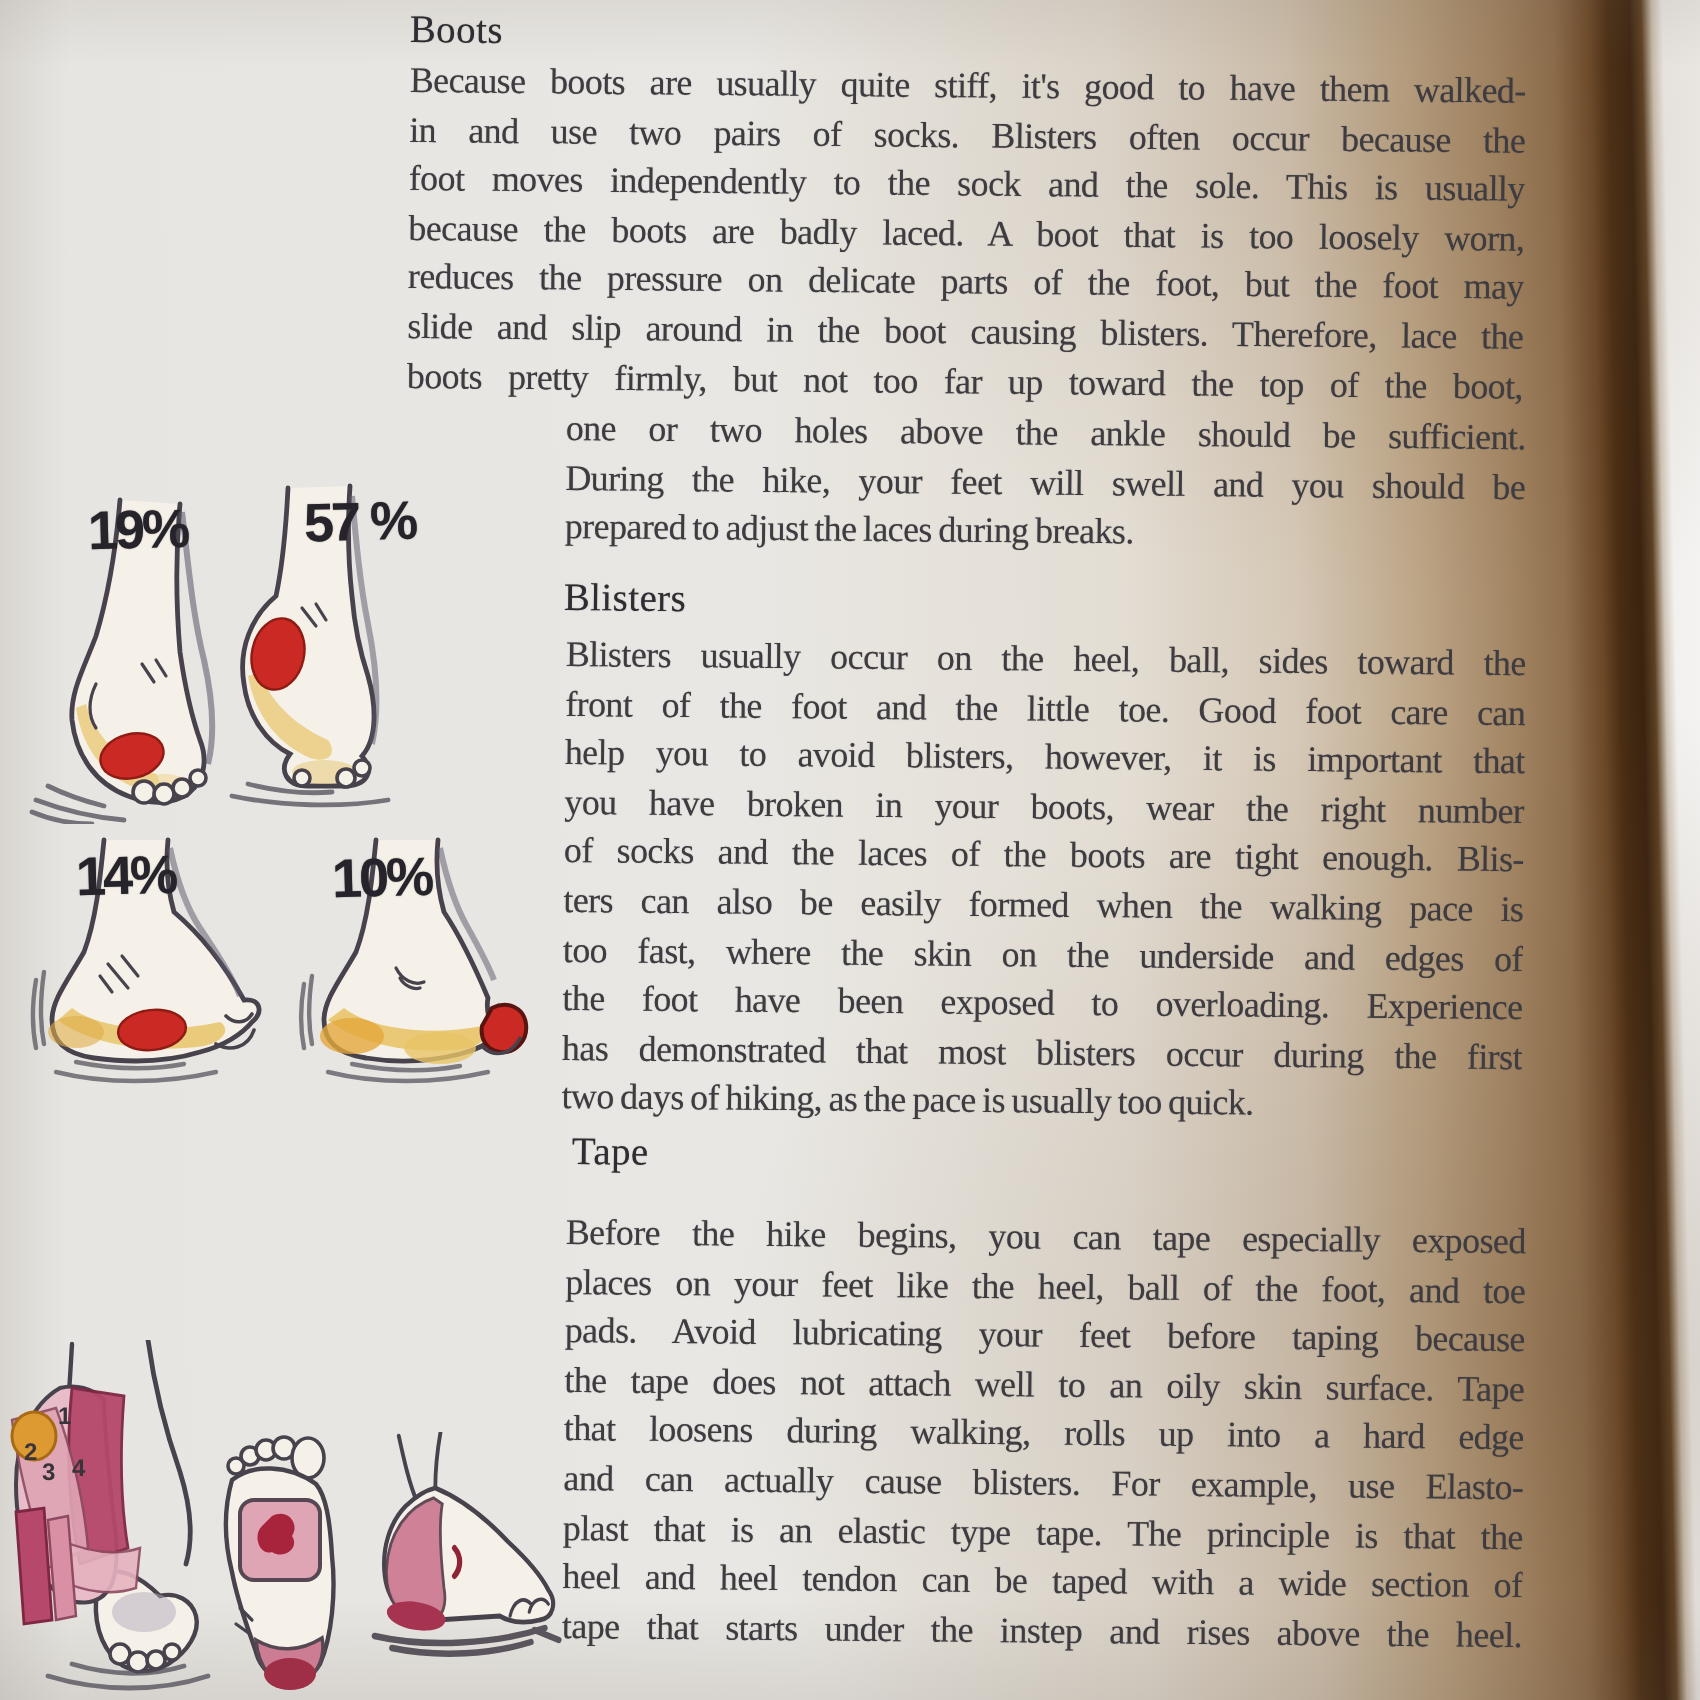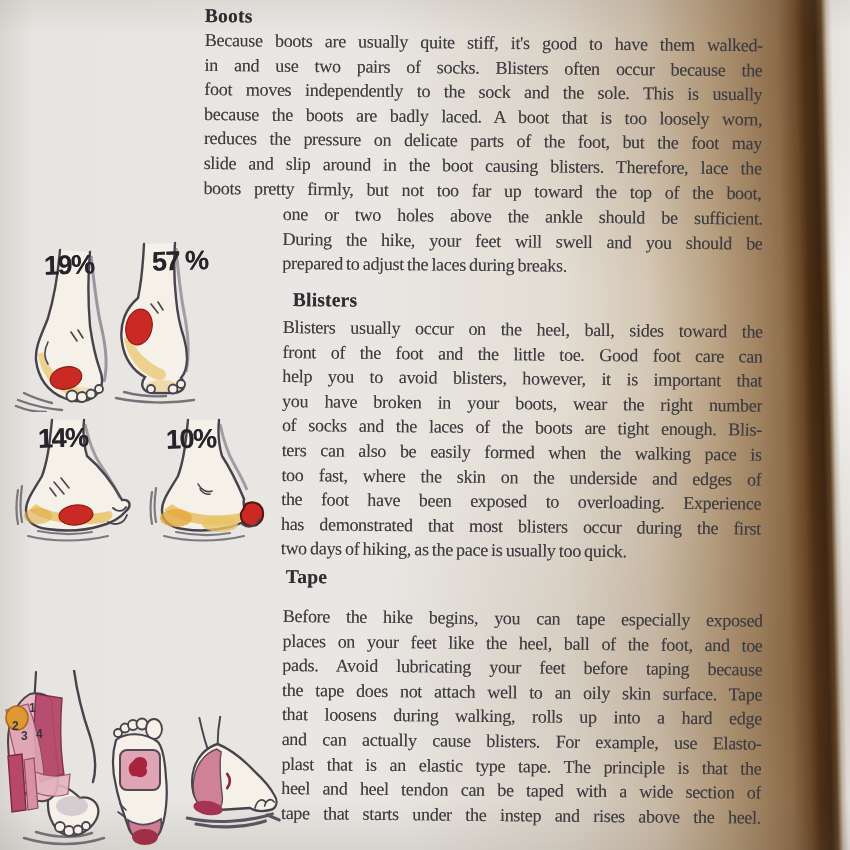--- a/index.html
+++ b/index.html
@@ -23,21 +23,21 @@
   }
   .tblock{
     position:absolute;color:#3e3c40;font-size:18px;line-height:24.6px;
     letter-spacing:-0.3px; word-spacing:-1px;
     transform:rotate(0.55deg);transform-origin:0 0;
     text-shadow:0 0 0.5px rgba(62,60,64,0.55);
   }
   .tline{height:24.6px;text-align:justify;text-align-last:justify;overflow:hidden;}
   .tline.last-short{text-align-last:left;}
   .heading{
-    position:absolute;color:#2f2d32;font-weight:700;font-size:19.5px;
+    position:absolute;color:#2f2d32;font-weight:400;font-size:19.5px;
     letter-spacing:0.2px;transform:rotate(0.55deg);transform-origin:0 0;
     text-shadow:0 0 0.5px rgba(47,45,50,0.55);
   }
   .pct{
     position:absolute;font-family:"Liberation Sans", sans-serif;font-weight:700;
     font-size:27px;color:#26242a;letter-spacing:-1.5px;transform:rotate(-1.5deg);
     text-shadow:0 0 0.6px rgba(38,36,42,0.7);
   }
   .fig{position:absolute;}
   svg text{font-family:"Liberation Sans", sans-serif;font-weight:700;font-size:12px;fill:#39343a;}
@@ -58,21 +58,21 @@
     <div class="tline">slide and slip around in the boot causing blisters. Therefore, lace the</div>
     <div class="tline">boots pretty firmly, but not too far up toward the top of the boot,</div>
   </div>
 
 <div class="tblock" style="left:283px;top:202px;width:480px;">
     <div class="tline">one or two holes above the ankle should be sufficient.</div>
     <div class="tline">During the hike, your feet will swell and you should be</div>
     <div class="tline last-short">prepared to adjust the laces during breaks.</div>
   </div>
 
-<div class="heading" style="left:293px;top:289px;">Blisters</div>
+<div class="heading" style="left:282px;top:289px;">Blisters</div>
 
 <div class="tblock" style="left:283px;top:315px;width:480px;">
     <div class="tline">Blisters usually occur on the heel, ball, sides toward the</div>
     <div class="tline">front of the foot and the little toe. Good foot care can</div>
     <div class="tline">help you to avoid blisters, however, it is important that</div>
     <div class="tline">you have broken in your boots, wear the right number</div>
     <div class="tline">of socks and the laces of the boots are tight enough. Blis-</div>
     <div class="tline">ters can also be easily formed when the walking pace is</div>
     <div class="tline">too fast, where the skin on the underside and edges of</div>
     <div class="tline">the foot have been exposed to overloading. Experience</div>

